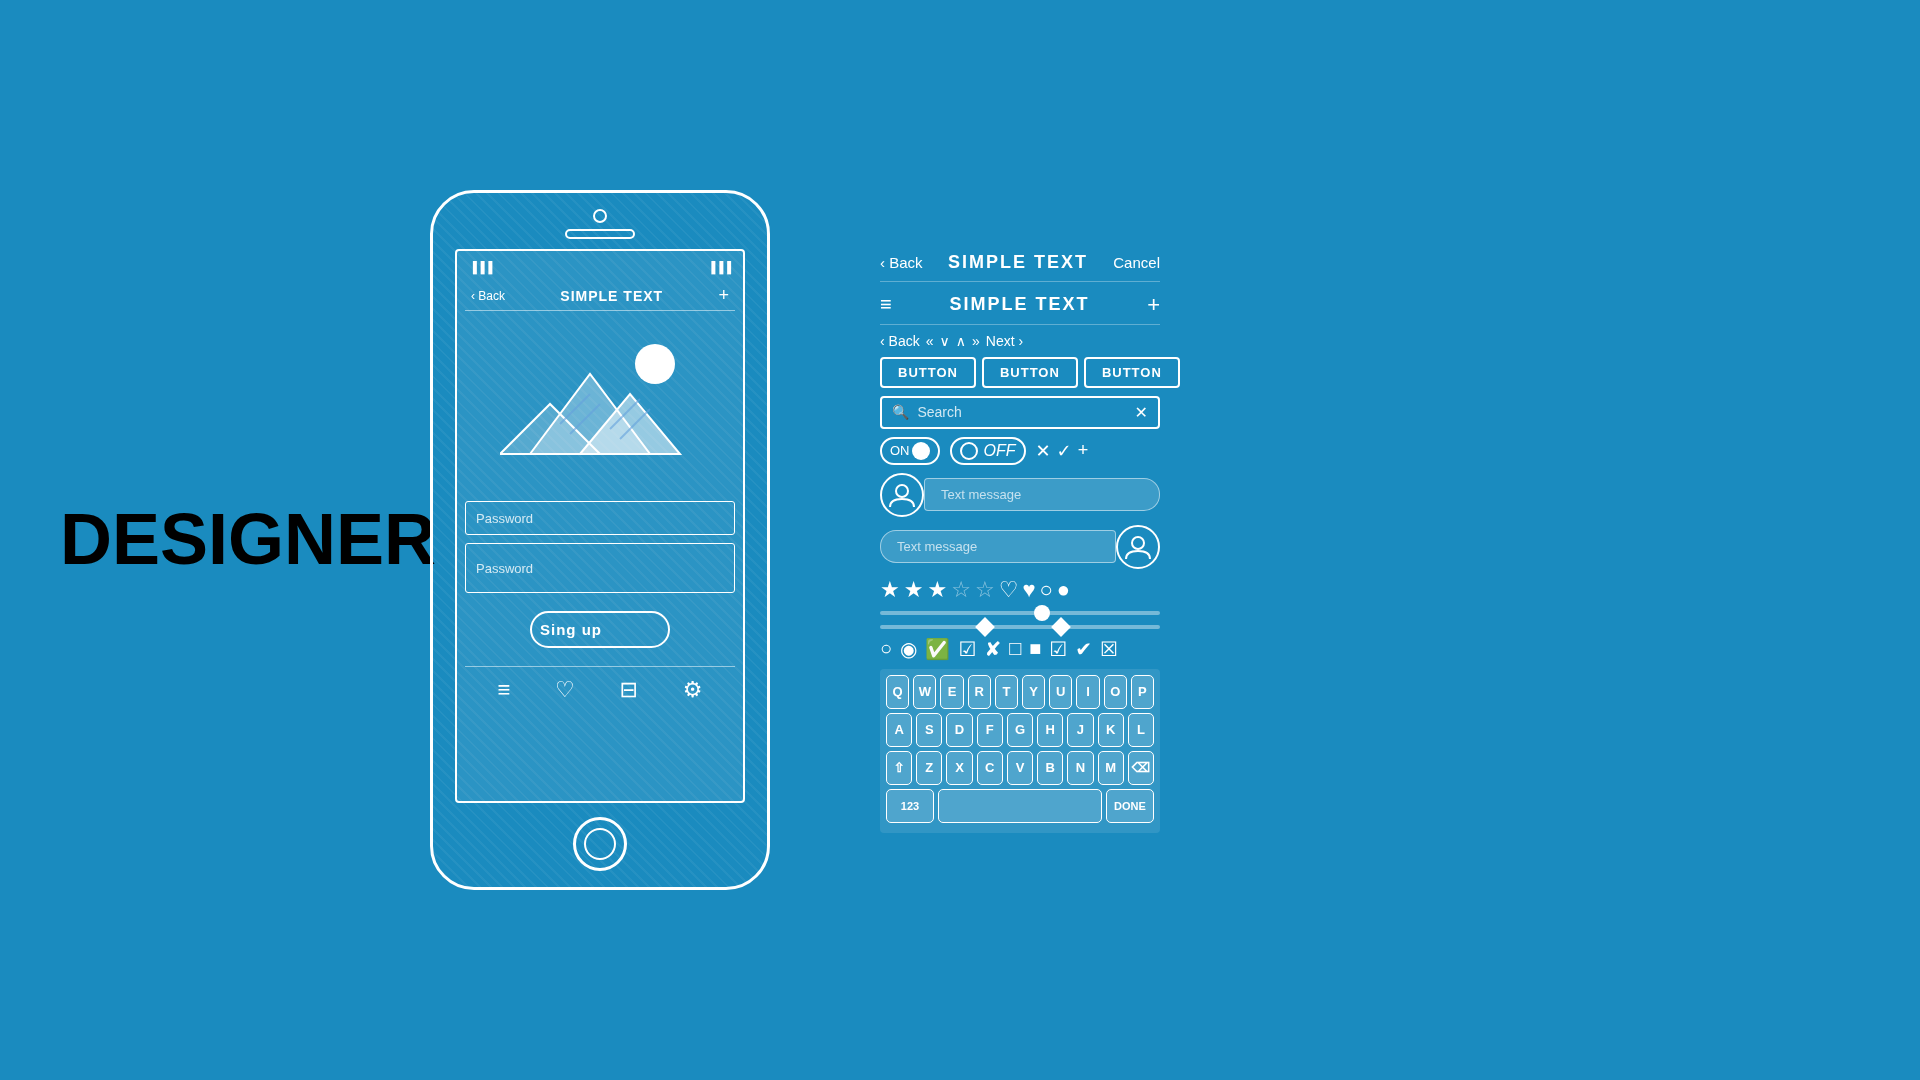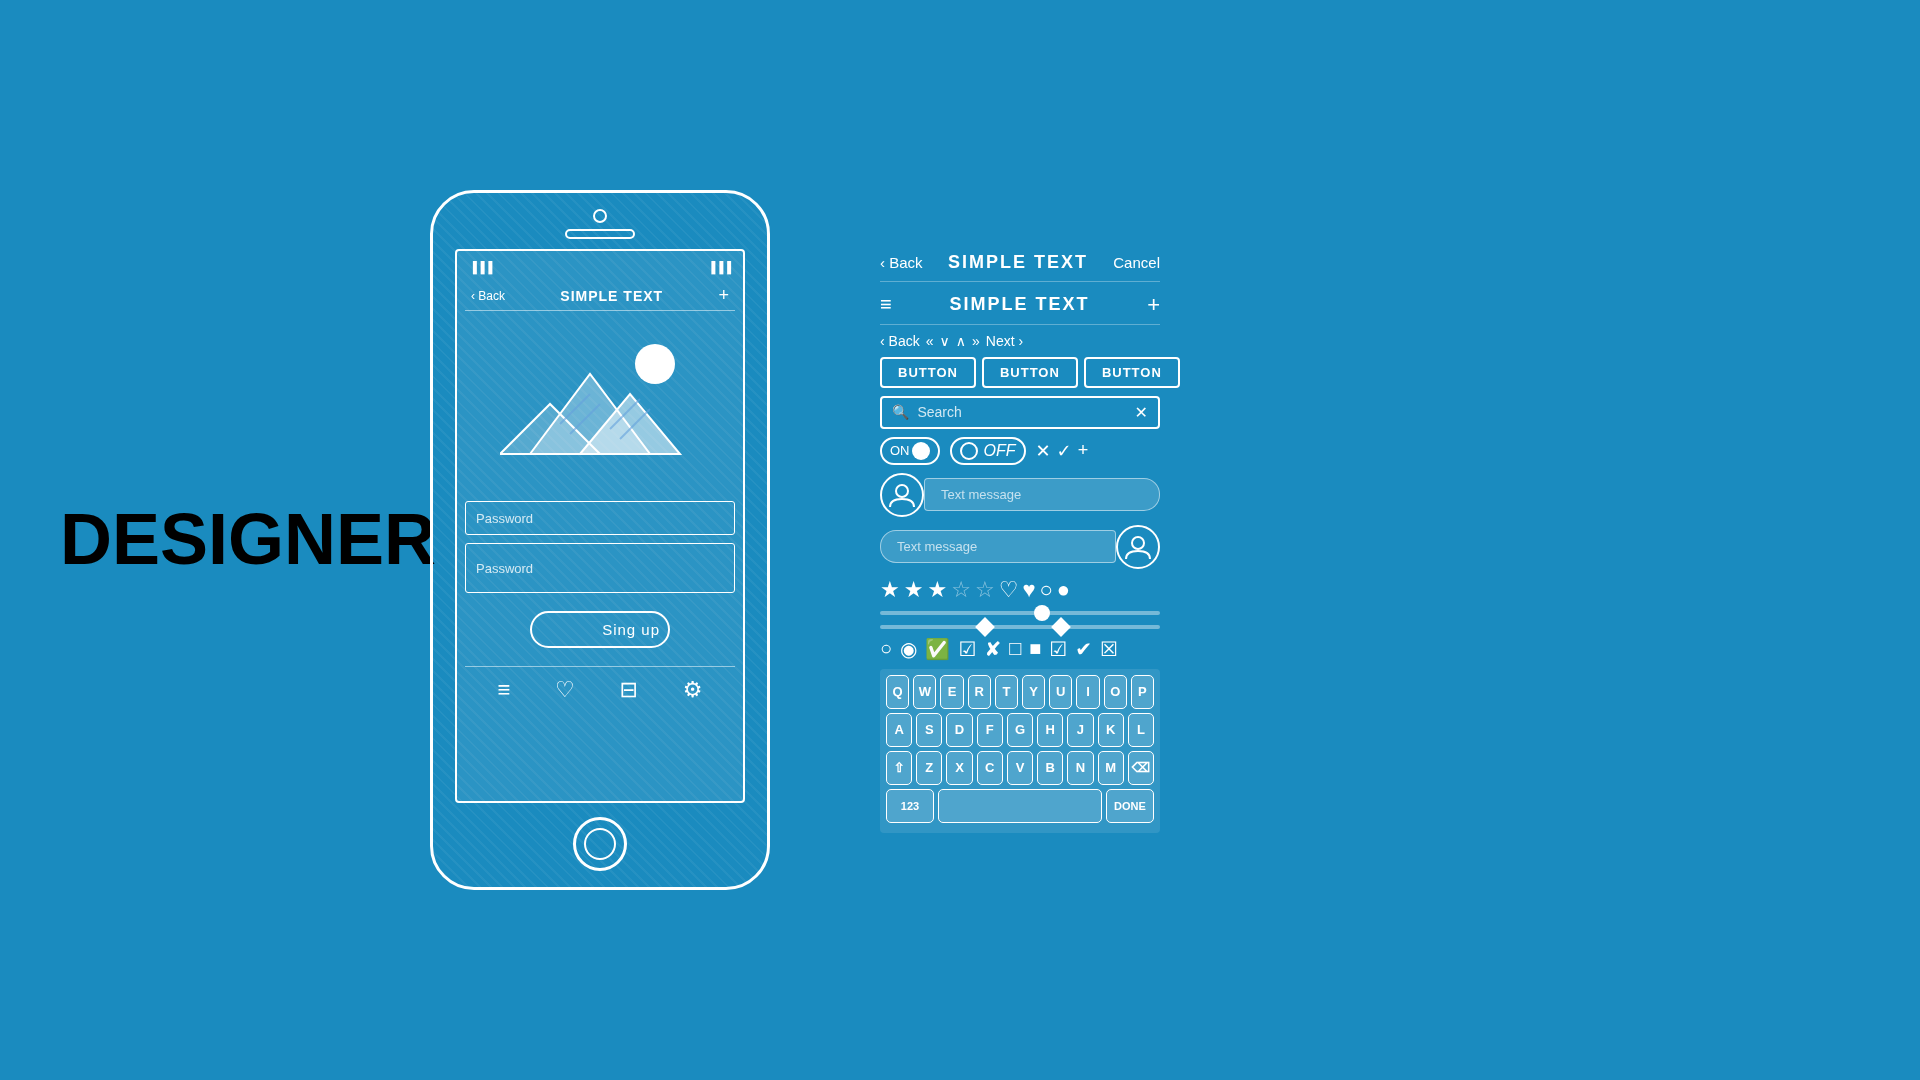--- a/index.html
+++ b/index.html
@@ -142,25 +142,25 @@
     }
 
     .phone-signup-btn {
       width: 140px;
       padding: 8px;
       border: 2px solid #fff;
       border-radius: 20px;
       background: transparent;
       color: #fff;
       font-size: 15px;
-      font-weight: normal;
+      font-weight: bold;
       letter-spacing: 1px;
       margin: 8px auto;
       display: block;
-      text-align: right;
+      text-align: left;
     }
 
     .phone-bottom-nav {
       display: flex;
       justify-content: space-around;
       align-items: center;
       padding: 10px 10px 4px;
       border-top: 1.5px solid rgba(255,255,255,0.5);
       width: 100%;
     }

